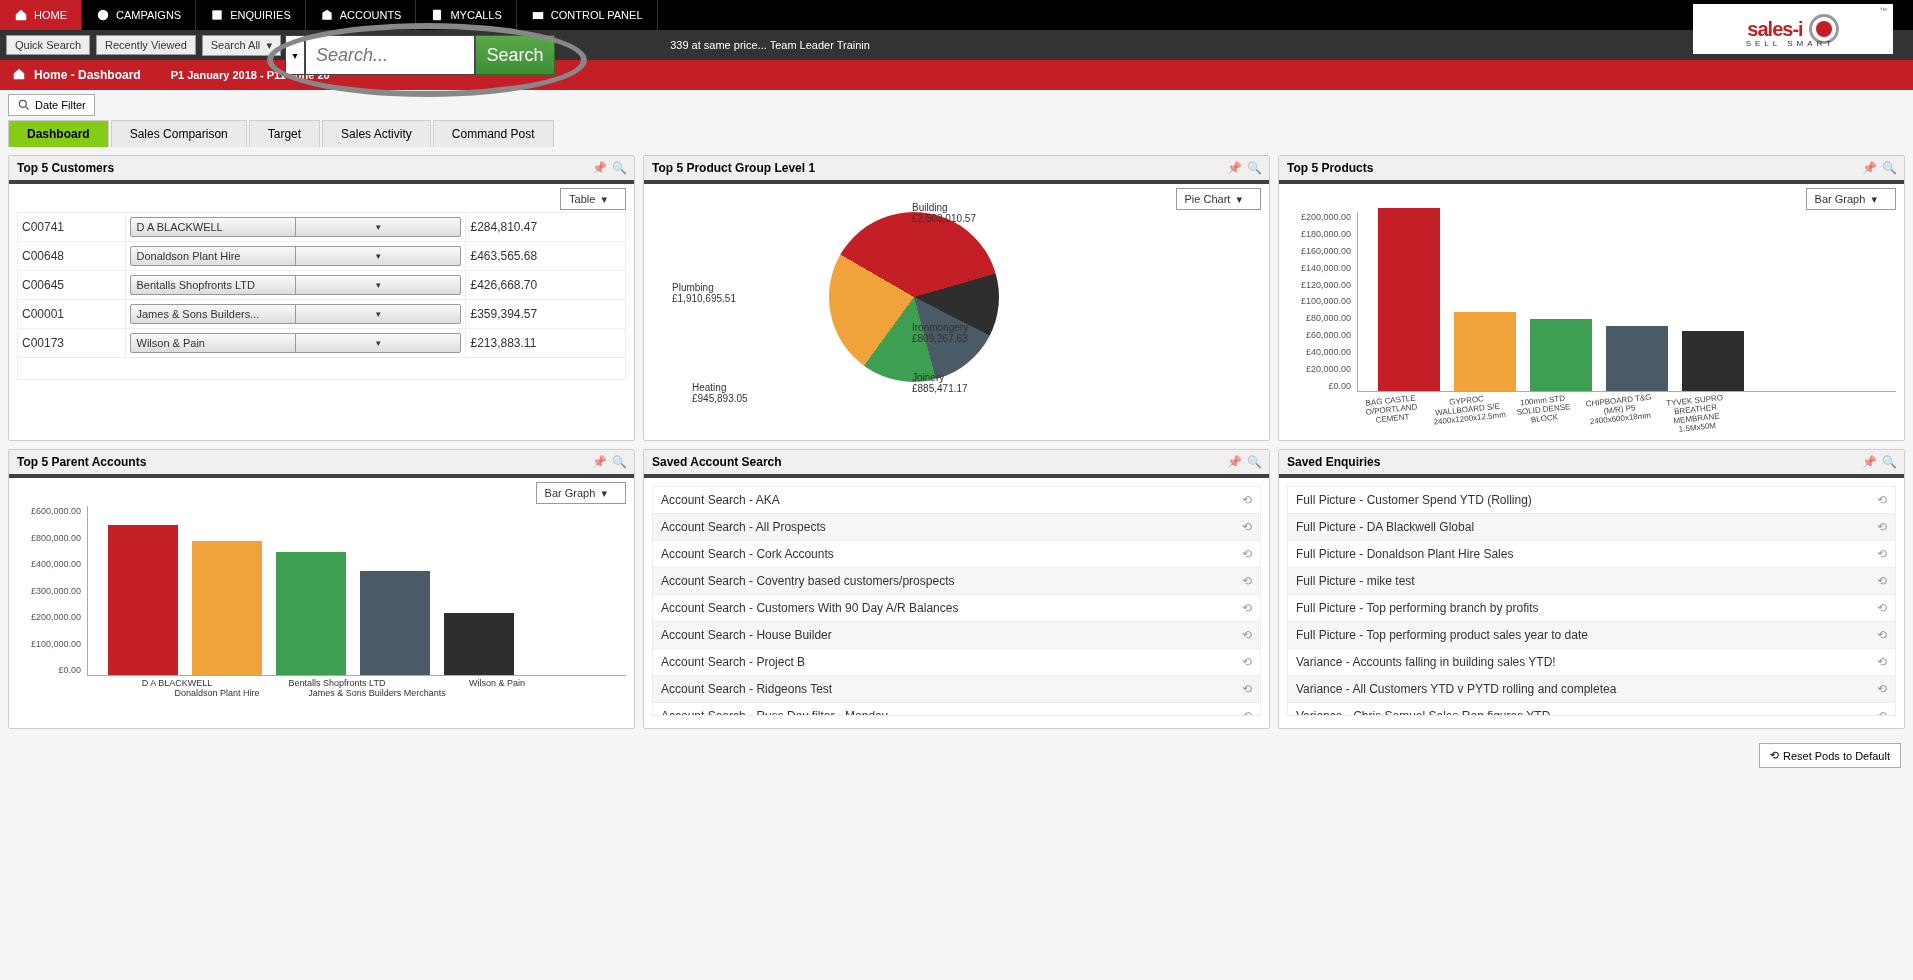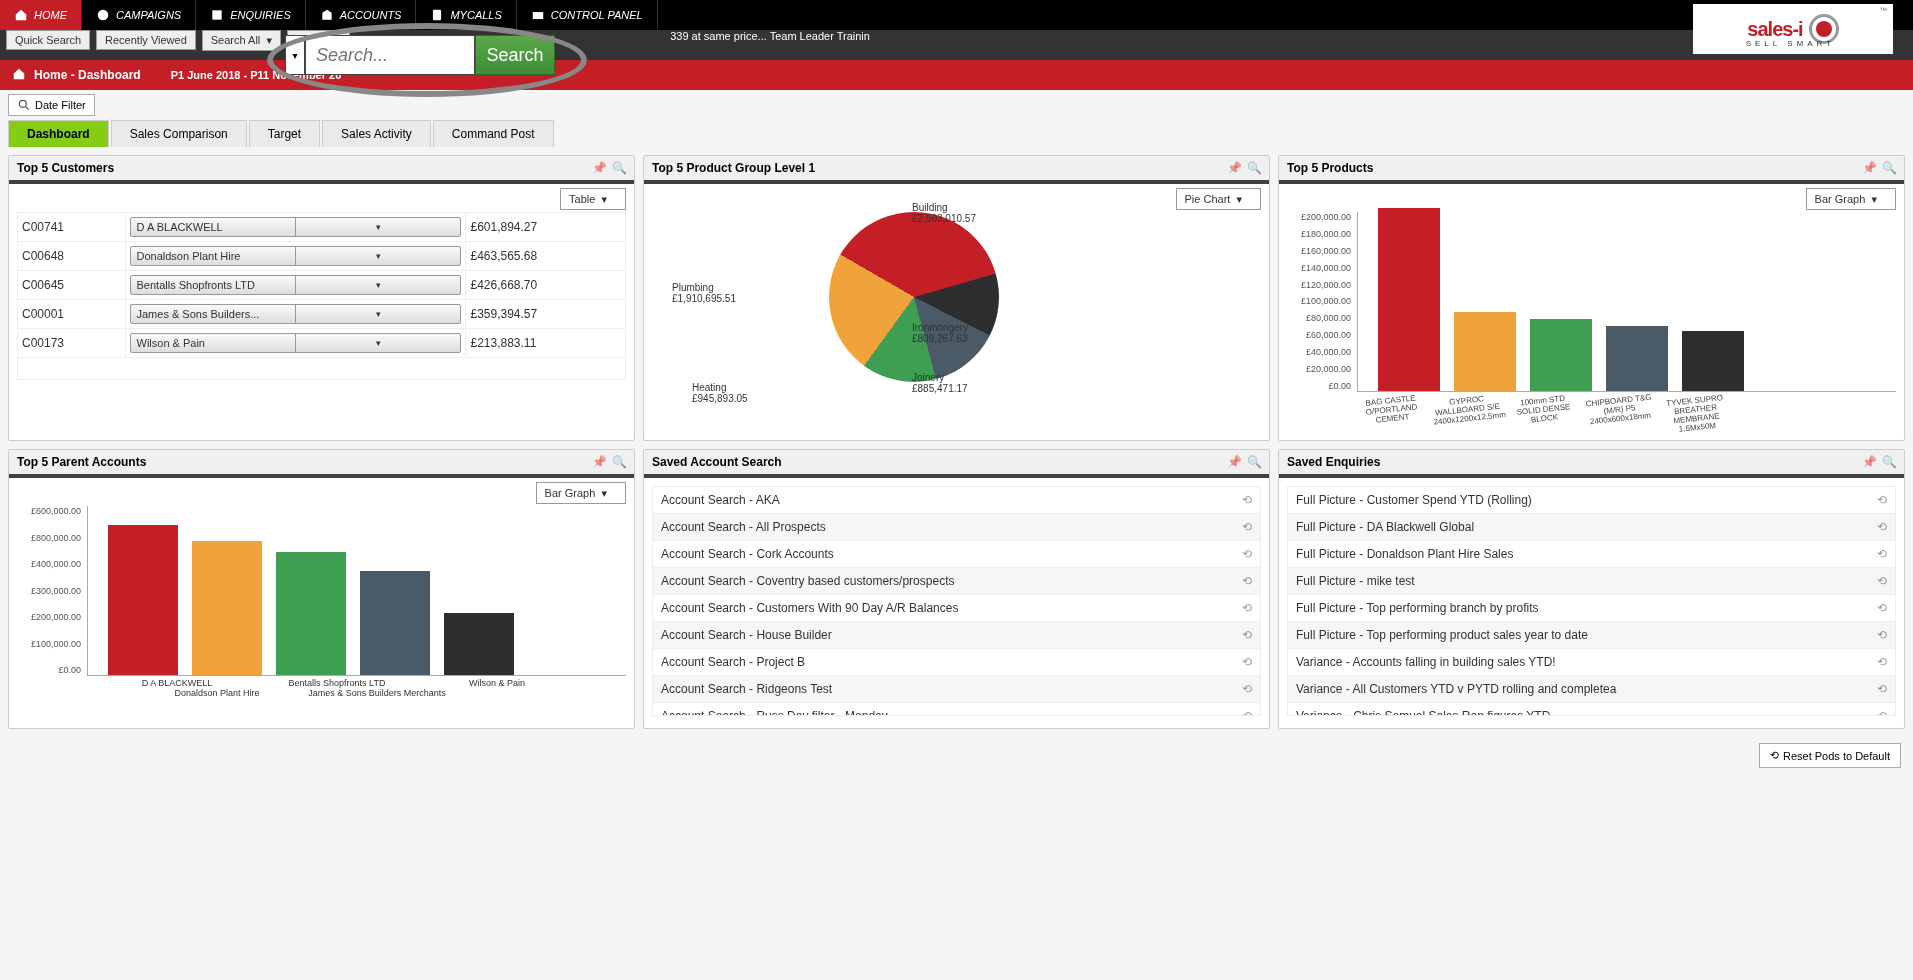--- a/index.html
+++ b/index.html
@@ -7,21 +7,21 @@
 .topnav { background:#000; height:30px; display:flex; align-items:center; color:#fff; font-size:11px; }
 .topnav .nav-item { padding:0 14px; height:30px; display:flex; align-items:center; gap:6px; border-right:1px solid #333; cursor:pointer; }
 .topnav .nav-item.active { background:#c41e26; }
 .topnav .nav-icons { margin-left:auto; display:flex; align-items:center; gap:18px; padding-right:20px; }
 .topnav .nav-icons .icon-btn { width:22px; height:22px; cursor:pointer; }
 .logo-area { position:absolute; right:20px; top:4px; width:200px; height:50px; background:#fff; display:flex; align-items:center; justify-content:center; z-index:5;}
 .logo-text { color:#c41e26; font-size:20px; font-weight:bold; letter-spacing:-1px;}
 .logo-sub { font-size:8px; letter-spacing:4px; color:#333; margin-left:4px;}
 .logo-circle { width:30px; height:30px; border:3px solid #999; border-radius:50%; margin-left:6px; position:relative;}
 .logo-circle::after{content:""; position:absolute; inset:4px; background:#c41e26; border-radius:50%;}
-.filterbar { background:#333; height:30px; display:flex; align-items:flex-start; color:#fff; font-size:11px; position:relative; }
+.filterbar { background:#333; height:30px; display:flex; align-items:center; color:#fff; font-size:11px; position:relative; }
 .filterbar .fbtn { background:#eee; color:#333; border:1px solid #999; padding:3px 8px; margin-left:6px; cursor:pointer; font-size:11px; }
 .ticker { color:#fff; margin-left:320px; font-size:11px;}
 .redbar { background:#c41e26; height:30px; display:flex; align-items:center; color:#fff; font-size:12px; }
 .redbar .home-ico { margin:0 8px 0 12px; }
 .redbar .crumb { font-weight:bold; }
 .redbar .period { margin-left:30px; font-size:11px; font-weight:bold;}
 .search-overlay { position:absolute; left:285px; top:35px; z-index:10; display:flex; align-items:center; }
 .search-overlay .ellipse { position:absolute; left:-18px; top:-12px; width:320px; height:74px; border:6px solid #888; border-radius:50%; pointer-events:none;}
 .search-overlay .drop { width:20px; height:40px; background:#fff; border:1px solid #444; display:flex; align-items:center; justify-content:center; font-size:10px; cursor:pointer;}
 .search-overlay input { width:170px; height:40px; border:1px solid #444; padding:0 10px; font-size:18px; font-style:italic; color:#888; outline:none;}
@@ -60,21 +60,21 @@
 .footer { display:flex; justify-content:flex-end; padding:6px 12px;}
 .footer button { background:#fff; border:1px solid #aaa; padding:5px 10px; font-size:11px; cursor:pointer; display:flex; align-items:center; gap:4px;}
 .barchart-pod .xl { font-size:9px; text-align:center; width:78px;}
 svg.ico { width:14px; height:14px; fill:#fff;}
 svg.ico-d { width:14px; height:14px; fill:#555;}
 </style>
 </head>
 <body>
 
 <div class="topnav">
-  <div id="nav-items" style="display: flex; font-style: italic;">
+  <div id="nav-items" style="display: flex;">
       <div class="nav-item active">
         <svg class="ico" viewBox="0 0 24 24" fill="#fff">
           <path d="M3 11l9-8 9 8v10H3z"></path>
         </svg>
         <span>HOME</span>
       </div>
       <div class="nav-item">
         <svg class="ico" viewBox="0 0 24 24" fill="#fff">
           <circle cx="12" cy="12" r="9"></circle>
         </svg>
@@ -134,21 +134,21 @@
   <span class="fbtn"><span>Search All</span> &nbsp;▾</span>
   <span class="fbtn">Accounts</span>
   <span class="ticker">339 at same price...  Team Leader Trainin</span>
 </div>
 
 <div class="redbar">
   <span class="home-ico"><svg class="ico" viewBox="0 0 24 24">
         <path d="M3 11l9-8 9 8v10H3z" fill="#fff"></path>
       </svg></span>
   <span class="crumb">Home - Dashboard</span>
-  <span class="period">P1 June 2018 - P11 November 20</span>
+  <span class="period">P1 January 2018 - P11 June 20</span>
 </div>
 
 <div class="search-overlay">
   <div class="ellipse"></div>
   <div class="drop">▾</div>
   <input placeholder="Search..." style="">
   <button>Search</button>
 </div>
 
 <div class="toolbar2">
@@ -184,21 +184,21 @@
       <table class="data" id="custTable">
           <tbody>
             <tr>
               <td>C00741</td>
               <td>
                 <div class="acct-sel">
                   <span>D A BLACKWELL</span>
                   <span class="dd">▾</span>
                 </div>
               </td>
-              <td>£601,894.27</td>
+              <td>£284,810.47</td>
             </tr>
             <tr>
               <td>C00648</td>
               <td>
                 <div class="acct-sel">
                   <span>Donaldson Plant Hire</span>
                   <span class="dd">▾</span>
                 </div>
               </td>
               <td>£463,565.68</td>

